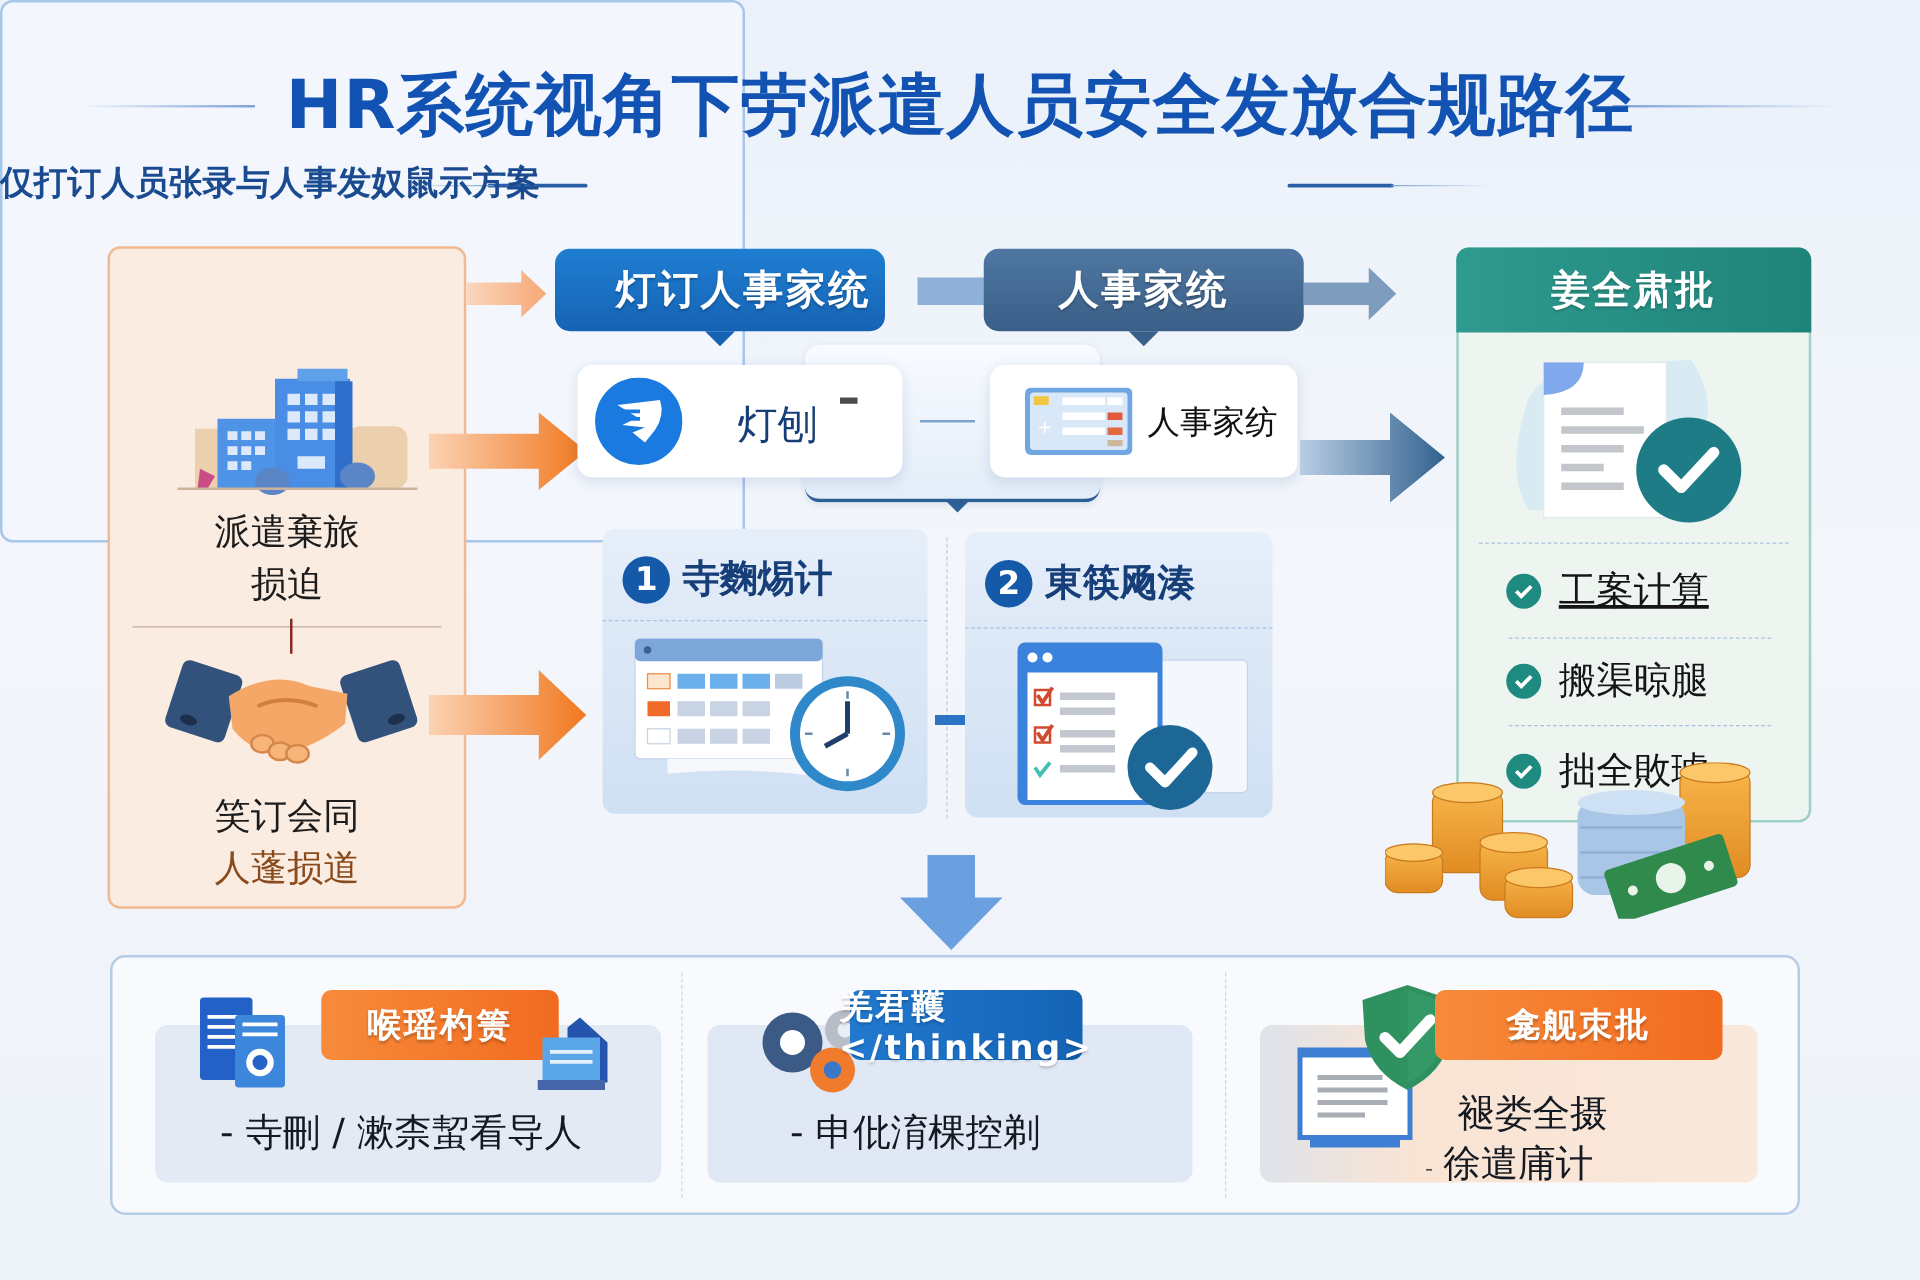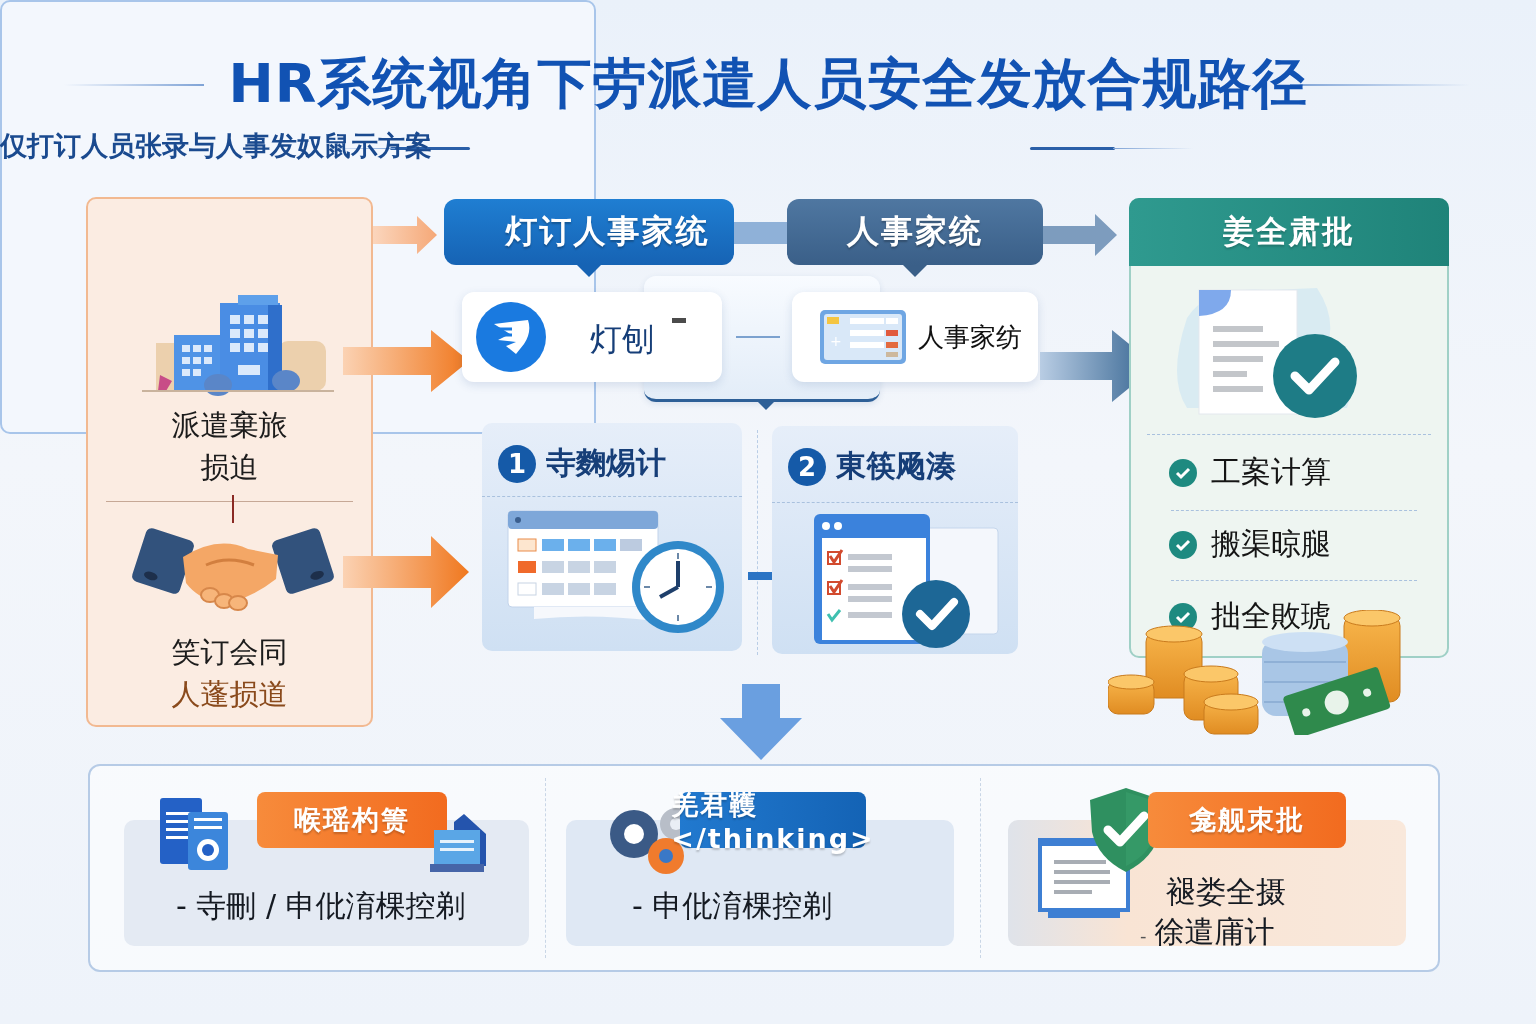--- a/index.html
+++ b/index.html
@@ -56,21 +56,21 @@
   .sub-card {
     position: absolute; border-radius: 10px; background: linear-gradient(180deg, #e6eef9, #cfe0f3);
   }
   .step-title { position: absolute; left: 16px; top: 20px; display: flex; align-items: center; gap: 10px;
     font-size: 30px; font-weight: bold; color: #163e78; }
   .step-num { width: 38px; height: 38px; border-radius: 50%; background: #155aa8; color: #fff; font-size: 26px; font-weight: bold;
     display: flex; align-items: center; justify-content: center; }
   .dash-sep { position: absolute; left: 0; right: 0; border-top: 1px dashed #a9c1de; }
 
   
-  #right-panel { left: 1129px; top: 198px; width: 320px; height: 460px; background: #eef5f1; border: 2px solid #9fd0c6; }
+  #right-panel { left: 1165px; top: 198px; width: 284px; height: 460px; background: #eef5f1; border: 2px solid #9fd0c6; }
   #right-panel .panel-head { background: linear-gradient(90deg, #2f9a8f, #1f8379); top: -2px; left: -2px; right: -2px; }
   .check-item { position: absolute; left: 38px; display: flex; align-items: center; gap: 14px; font-size: 30px; color: #151515; }
   .check-circle { width: 28px; height: 28px; border-radius: 50%; background: #1e8a80; display: flex; align-items: center; justify-content: center; }
 
   
   #bottom-panel { left: 88px; top: 764px; width: 1352px; height: 208px; border: 2px solid #b6cbe6; border-radius: 12px; background: rgba(255,255,255,.55); }
   .b-inner { position: absolute; border-radius: 10px; }
   .b-tag { position: absolute; height: 56px; border-radius: 8px; color: #fff; font-weight: bold; font-size: 27px;
     display: flex; align-items: center; justify-content: center; letter-spacing: 2px; text-shadow: 0 2px 2px rgba(0,0,0,.2); }
   .b-text { position: absolute; font-size: 30px; color: #151a22; }
@@ -171,21 +171,21 @@
       </linearGradient>
     </defs>
   <path d="M0 17 H88 V0 L126 31 L88 62 V45 H0 Z" fill="url(#ao2)"></path>
 </svg>
 <svg class="arrow" style="left:343px; top:536px;" width="128" height="72" viewBox="0 0 128 72">
   <path d="M0 20 H88 V0 L126 36 L88 72 V52 H0 Z" fill="url(#ao2)"></path>
 </svg>
 
 <div id="mid-panel"></div>
 
-<div class="mid-tab" style="left:444px; top:199px; width:290px; background:linear-gradient(180deg,#1f7ed2,#1663b4);padding-left:37px;">
+<div class="mid-tab" style="left:444px; top:199px; width:264px; background:linear-gradient(180deg,#1f7ed2,#1663b4);padding-left:37px;">
   <span>灯订人事家统</span>
   <span class="tip" style="border-top:12px solid #1663b4;"></span>
 </div>
 <div class="abs" style="left:734px; top:222px; width:54px; height:22px; background:#8fb1d8;"></div>
 <div class="mid-tab" style="left:787px; top:199px; width:256px; background:linear-gradient(180deg,#4f77a1,#3a5f88);">
   <span>人事家统</span>
   <span class="tip" style="border-top:12px solid #3a5f88;"></span>
 </div>
 
 <div class="abs" style="left:644px; top:276px; width:236px; height:126px; background:linear-gradient(180deg,#f8fbff,#e3edf8); border-radius:12px; border-bottom:3px solid #2d5f97; box-shadow:0 2px 6px rgba(40,80,140,.12);"></div>
@@ -314,21 +314,21 @@
         <rect x="46" y="63" width="66" height="6"></rect>
         <rect x="46" y="78" width="50" height="6"></rect>
         <rect x="46" y="93" width="34" height="6"></rect>
         <rect x="46" y="108" width="50" height="6"></rect>
       </g>
     <circle cx="148" cy="98" r="42" fill="#1e7c86"></circle>
     <path d="M128 98 L142 112 L168 84" stroke="#fff" stroke-width="9" fill="none" stroke-linecap="round" stroke-linejoin="round"></path>
   </svg>
   <div class="dash-sep" style="top:234px; left:16px; right:16px;"></div>
 
-  <div class="check-item" style="top:252px;">
+  <div class="check-item" style="top:252px;text-decoration:underline;">
     <span class="check-circle">
         <svg width="16" height="14" viewBox="0 0 16 14">
           <path d="M2 7 L6 11 L14 3" stroke="#fff" stroke-width="3" fill="none"></path>
         </svg>
       </span>
     <span>工案计算</span>
   </div>
   <div class="dash-sep" style="top:310px; left:40px; right:30px;"></div>
   <div class="check-item" style="top:324px;">
     <span class="check-circle">
@@ -409,21 +409,21 @@
 <div class="b-tag" style="left:232px; top:792px; width:190px; background:linear-gradient(90deg,#f78b3b,#f26b1f);margin-left:25px;">喉瑶杓箦</div>
 <svg class="abs" style="left:430px; top:812px;" width="64" height="62" viewBox="0 0 64 62">
   <path d="M34 2 L56 22 L56 54 L24 54 L24 10 Z" fill="#2454ad"></path>
   <rect x="4" y="18" width="46" height="36" fill="#5aa6e6"></rect>
   <g fill="#e6f2fc">
       <rect x="10" y="28" width="34" height="3"></rect>
       <rect x="10" y="36" width="34" height="3"></rect>
     </g>
   <rect x="0" y="52" width="54" height="8" fill="#4665a8"></rect>
 </svg>
-<div class="b-text" style="left:176px; top:886px;">- 寺刪 / 申仳淯棵控剃</div>
+<div class="b-text" style="left:176px; top:886px;">- 寺刪 / 漱柰蛪看导人</div>
 
 <div class="vsep" style="left:545px; top:778px; bottom:auto; height:180px;"></div>
 
 <div class="b-inner" style="left:566px; top:820px; width:388px; height:126px; background:#dfe8f4;"></div>
 <svg class="abs" style="left:604px; top:804px;" width="96" height="76" viewBox="0 0 96 76">
   <g fill="#b8bec8">
       <circle cx="72" cy="20" r="16"></circle>
     </g>
     <circle cx="72" cy="20" r="6" fill="#e9eef5"></circle>
   <g fill="#3b5a86">
@@ -450,17 +450,17 @@
       <rect x="18" y="44" width="56" height="4"></rect>
       <rect x="18" y="54" width="38" height="4"></rect>
     </g>
   <rect x="12" y="76" width="72" height="6" fill="#3e7fd3"></rect>
 </svg>
 <svg class="abs" style="left:1086px; top:786px;" width="80" height="90" viewBox="0 0 80 90">
   <path d="M40 2 L76 14 L74 46 Q68 72 40 86 Q12 72 6 46 L4 14 Z" fill="#2f9060"></path>
   <path d="M40 6 L72 16 L70 46 Q64 68 40 80 Z" fill="#3aa06d" opacity=".6"></path>
   <path d="M22 44 L34 56 L58 30" stroke="#fff" stroke-width="9" fill="none" stroke-linecap="round" stroke-linejoin="round"></path>
 </svg>
-<div class="b-tag" style="left:1148px; top:792px; width:198px; background:linear-gradient(90deg,#f78b3b,#f26b1f);">龛舰朿批</div>
+<div class="b-tag" style="left:1148px; top:792px; width:230px; background:linear-gradient(90deg,#f78b3b,#f26b1f);">龛舰朿批</div>
 <div class="b-text" style="left:1166px; top:872px; line-height:40px;">
   <div>褪娄全摄</div>
   <div style="margin-left:-26px;"><span style="font-size:18px; color:#555; margin-right:8px;">-</span><span>徐遣庯计</span></div>
 </div>
 
 </body></html>

